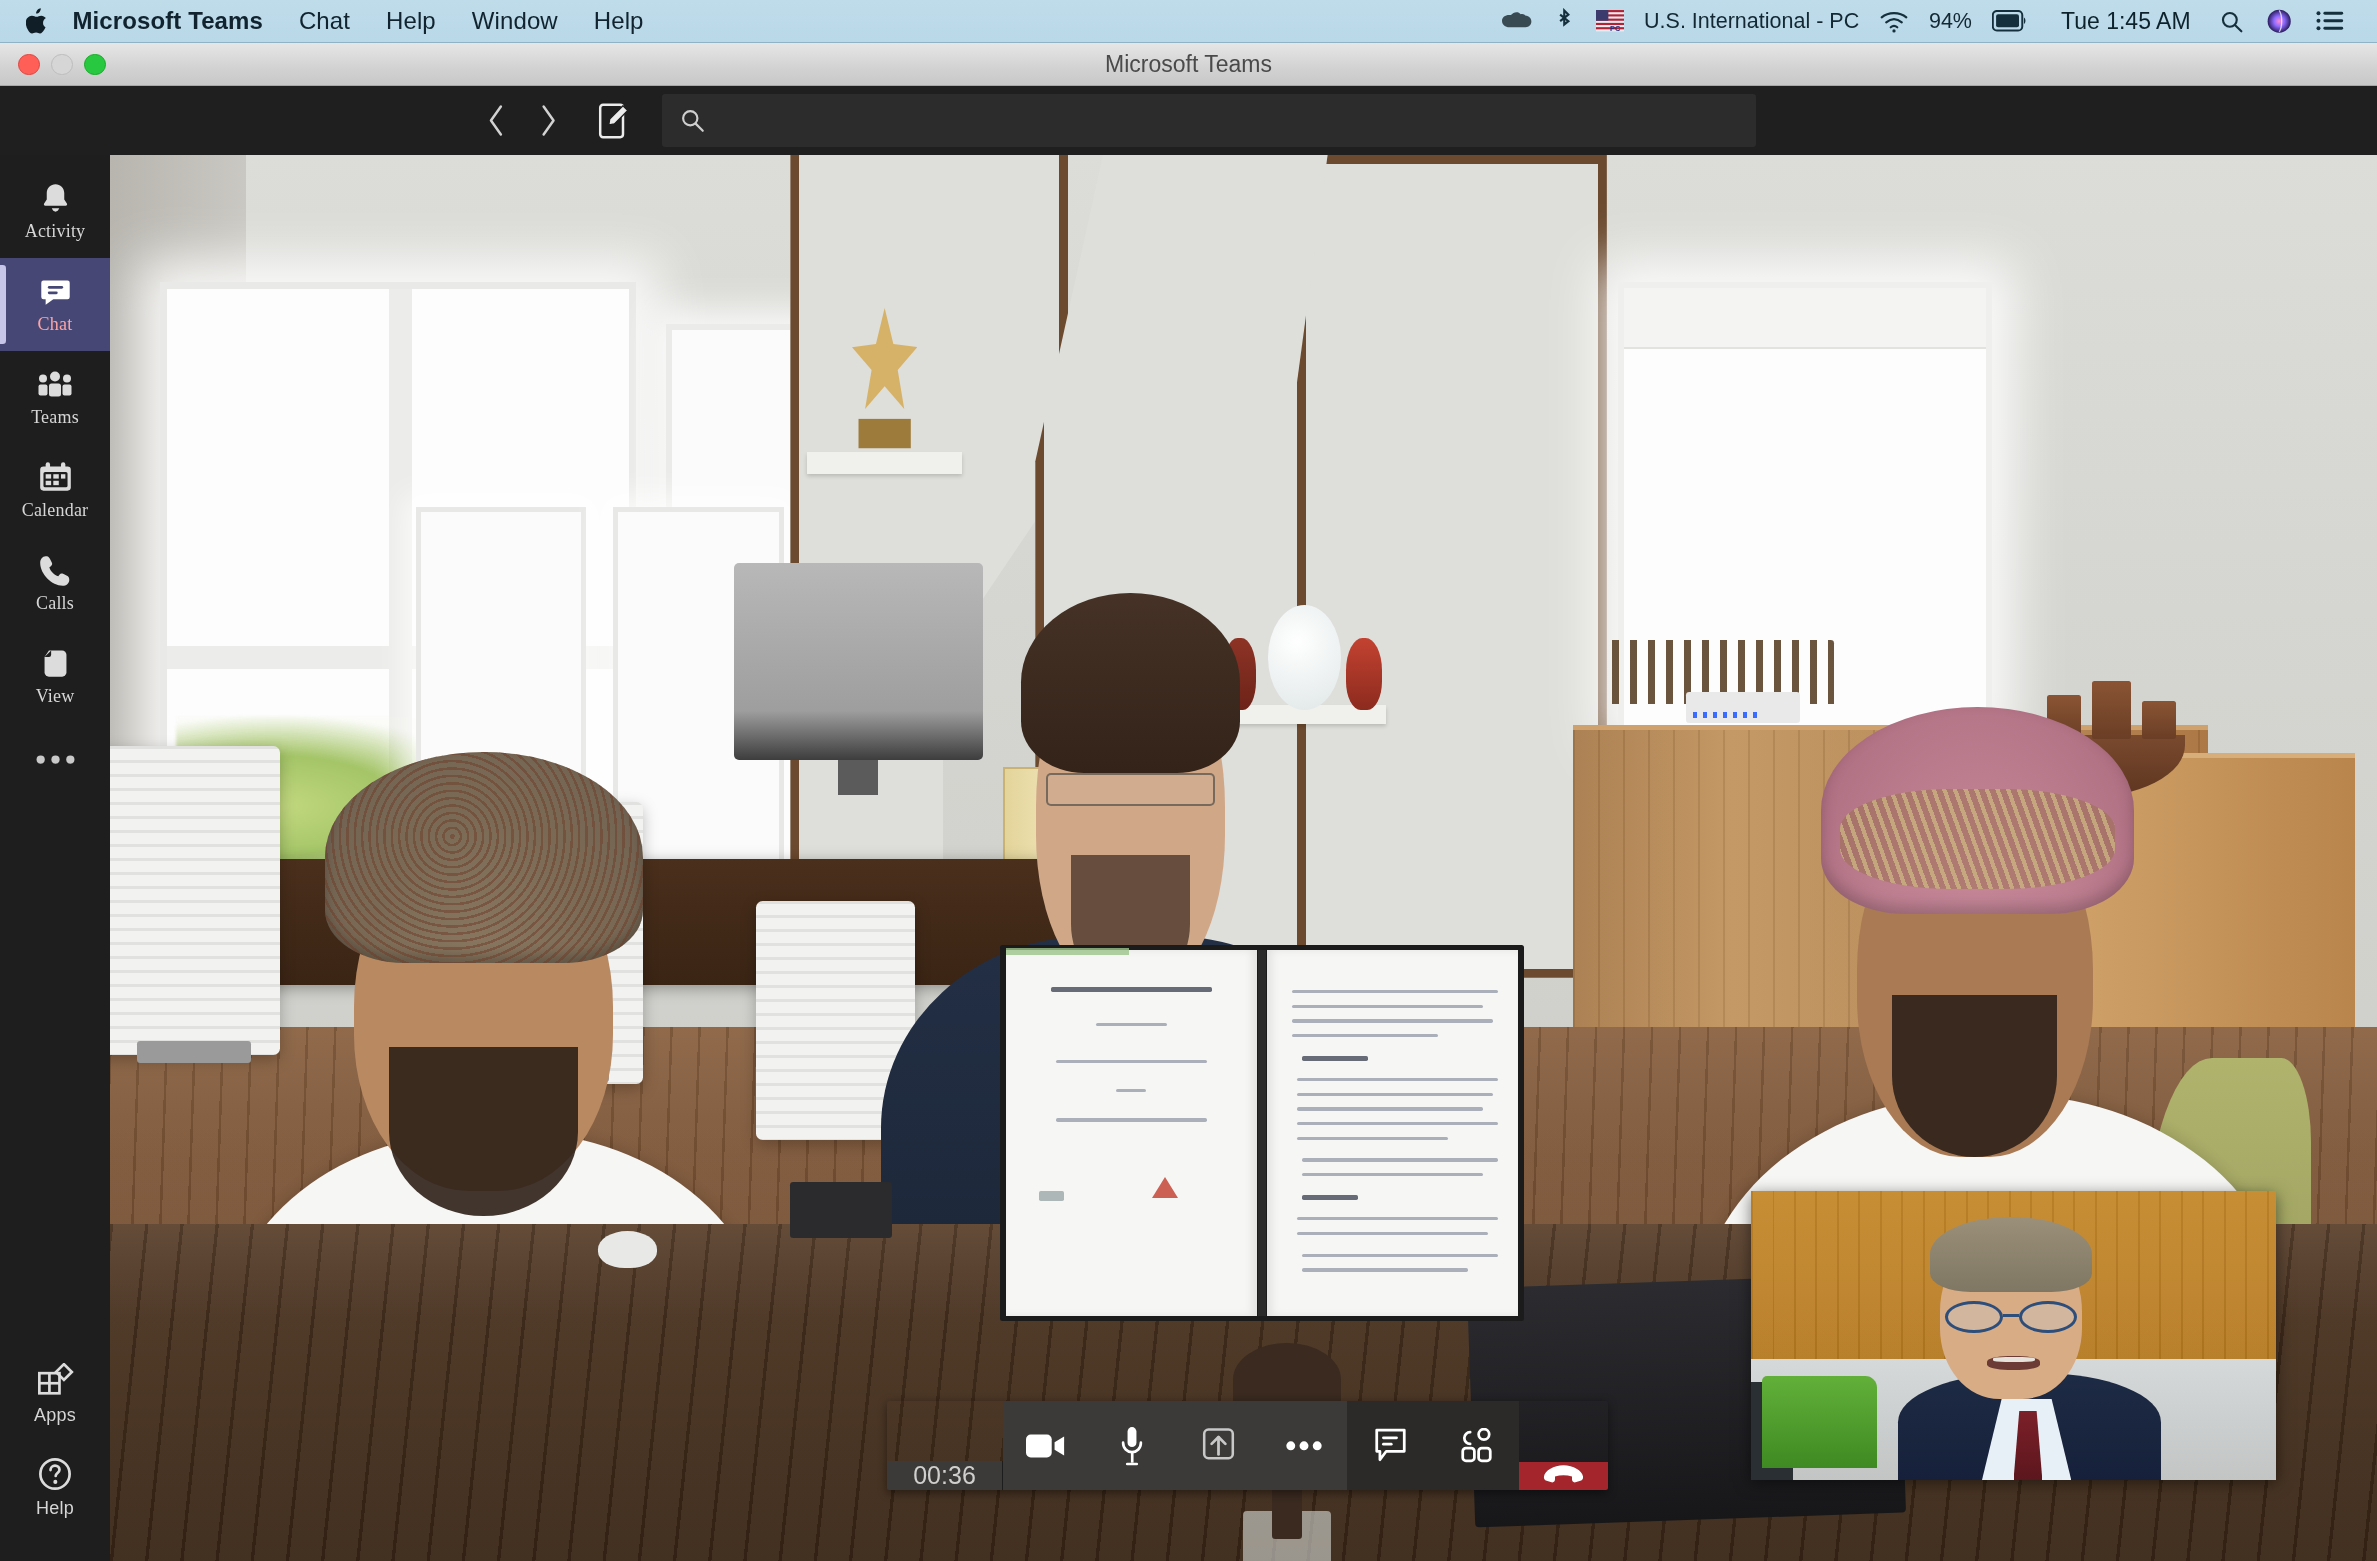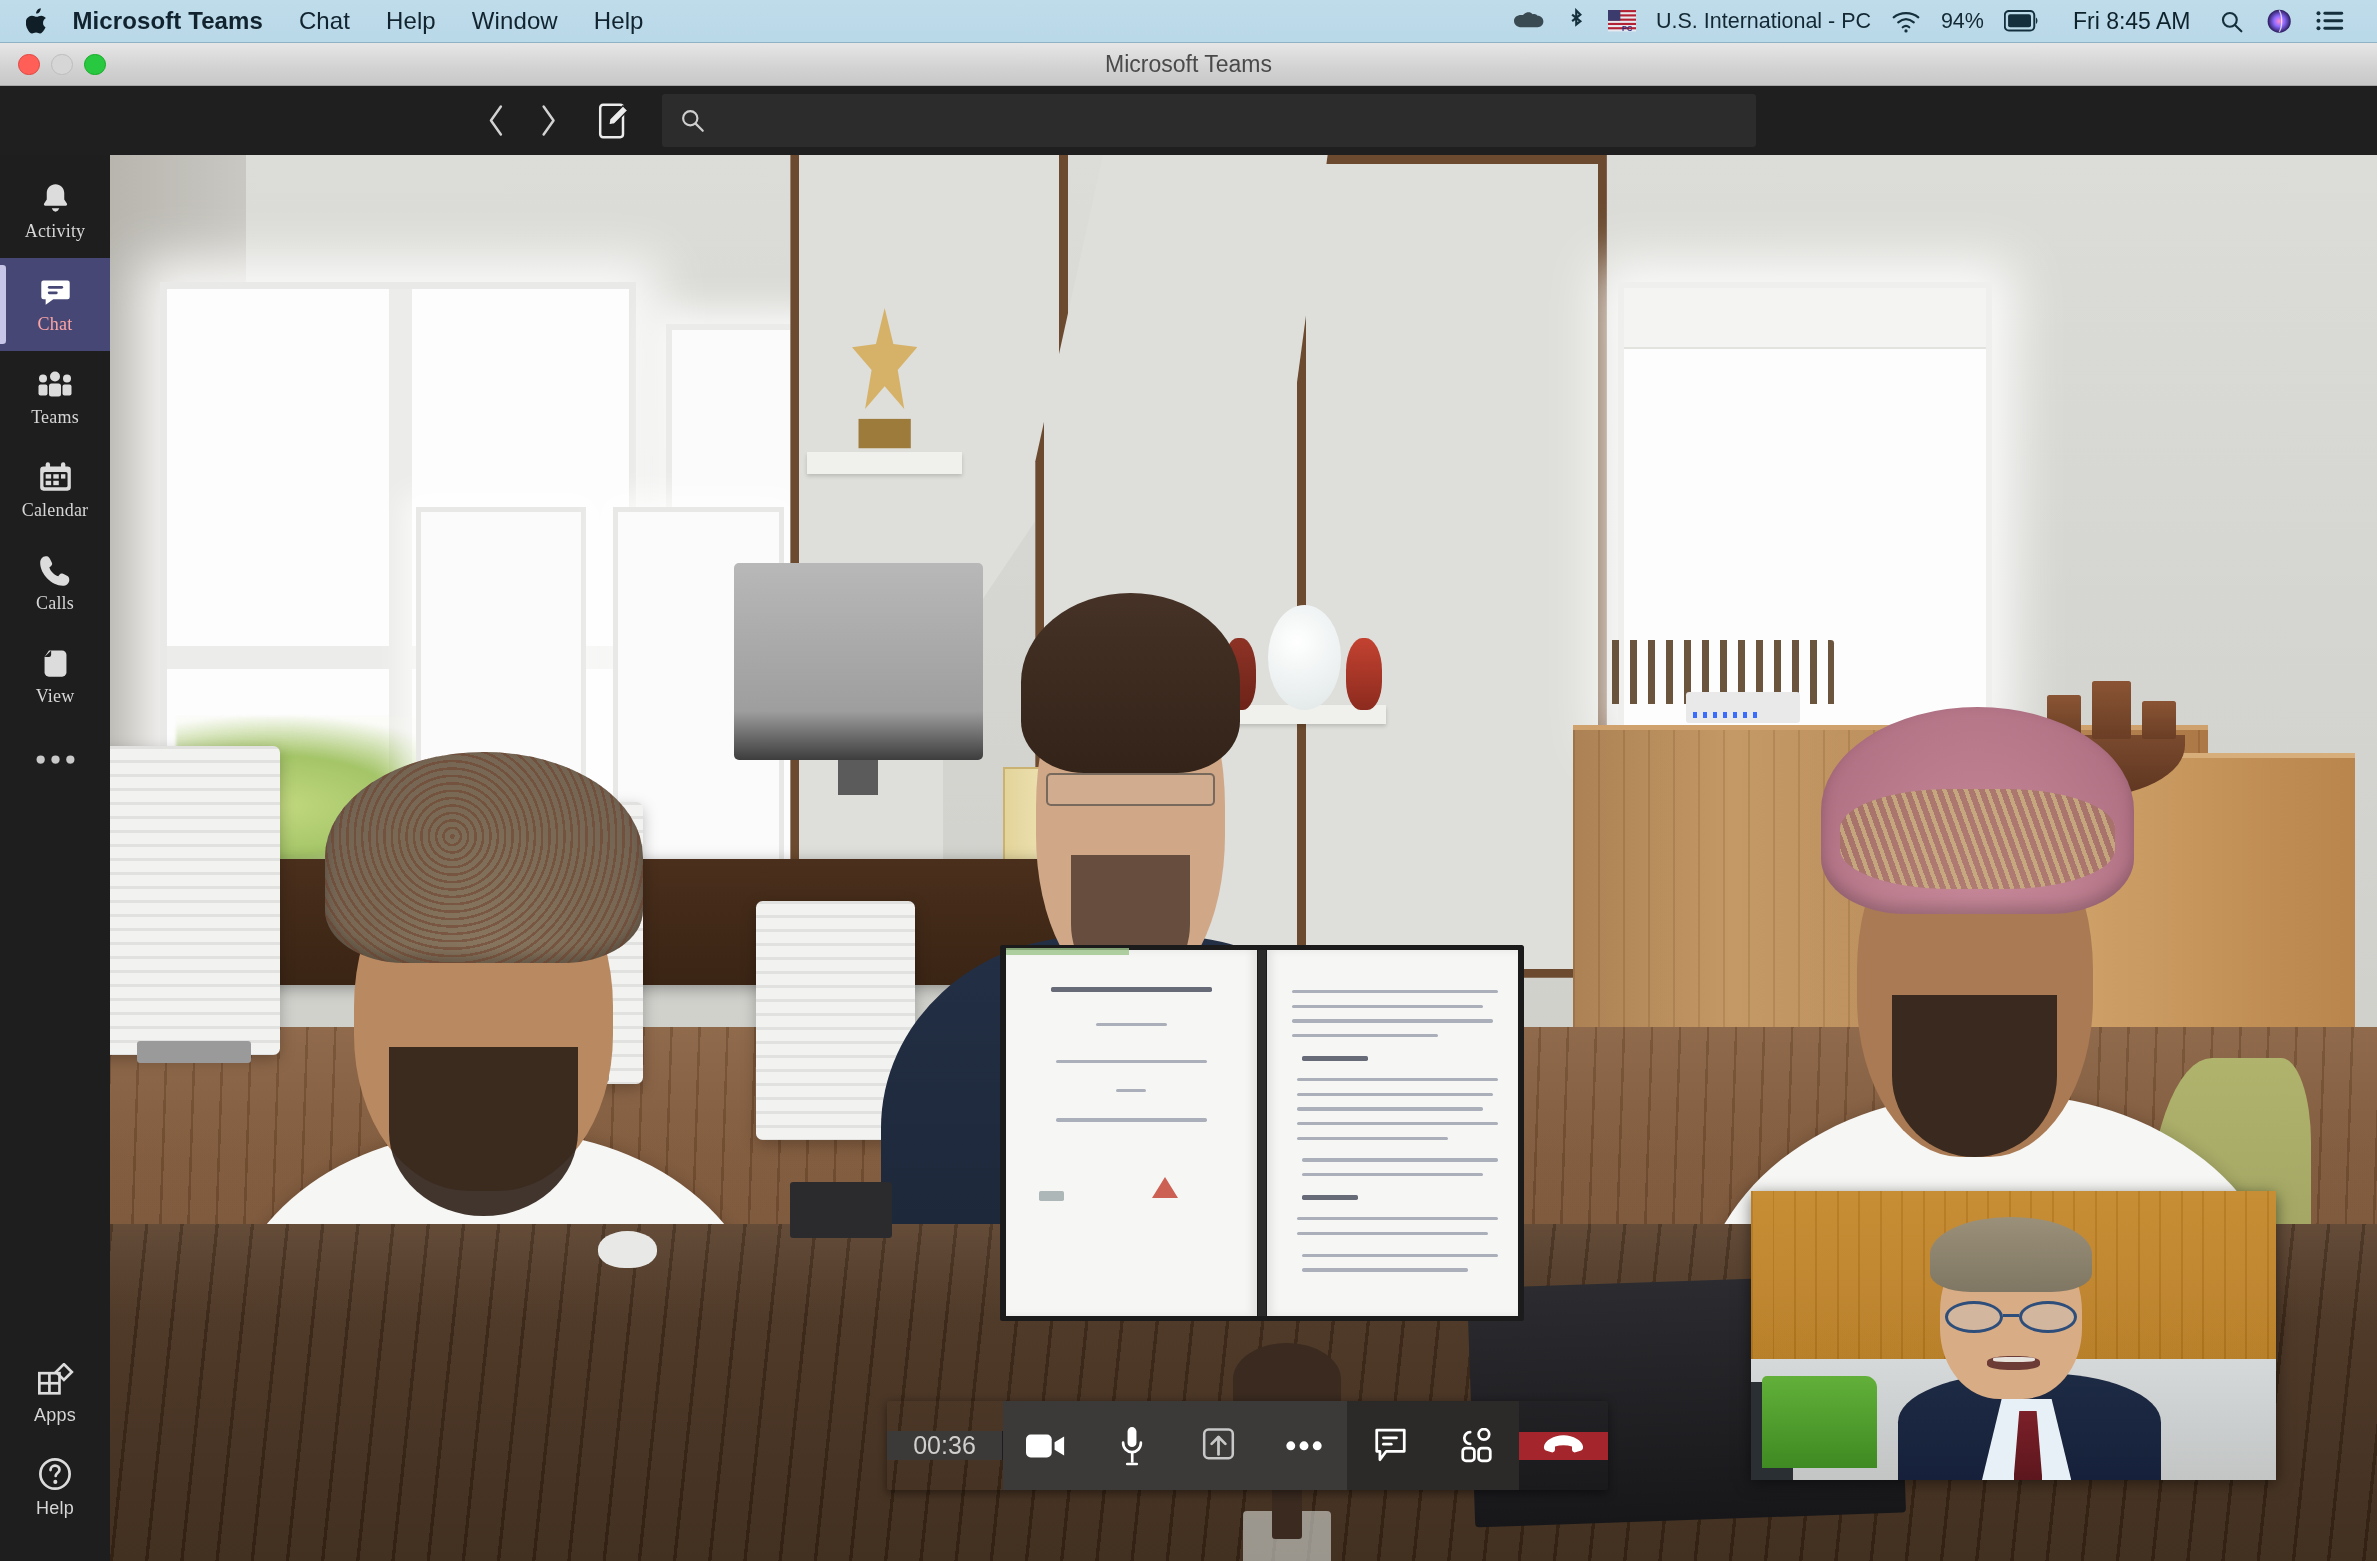--- a/index.html
+++ b/index.html
@@ -288,21 +288,21 @@
   .doc-logo-tri{position:absolute; width:0; height:0; border-left:13.2px solid transparent; border-right:13.2px solid transparent; border-bottom:21.5px solid #c0392b; opacity:.8;}
   .doc-logo-sq{position:absolute; width:25px; height:10px; background:#7f8c8d; opacity:.6; border-radius:1.7px;}
   .pump{position:absolute; left:49.2%; top:86%; width:5.4%; height:20%; z-index:7;}
   .pump-neck{position:absolute; left:38%; top:0; width:24%; height:62%; background:#3a2a20; border-radius:3.3px;}
   .pump-head{position:absolute; left:6%; top:-8%; width:88%; height:26%; background:#3a2a20; border-radius: 50% 50% 20% 20%;}
   .pump-bottle{position:absolute; left:14%; top:52%; width:72%; height:48%; background: rgba(230,235,232,.55); border-radius:4.1px;}
 
   
   .callbar {
     position: absolute; left: 887px; top: 1401px;
-    height: 89px; display:flex; align-items:center;
+    height: 89px; display:flex; align-items:flex-end;
     border-radius: 2.5px; overflow:hidden; z-index: 95;
     box-shadow: 0 2.5px 10px rgba(0,0,0,.45);
   }
   .cb-timer {
     width: 116px; background:#3b3a39; display:flex; align-items:center; justify-content:center;
     color:#d0cfce; font-size: 25px; border-right:0.8px solid #1e1d1d;
   }
   .cb-group { background:#3b3a39; display:flex; align-items:center; }
   .cb-group2 { background:#2b2a29; display:flex; align-items:center; }
   .cb-btn { width: 86px; height:89px; display:flex; align-items:center; justify-content:center; cursor:pointer;}
@@ -394,21 +394,21 @@
         </svg>
     </div>
     <div class="mb-text">94%</div>
     <div class="mb-ico">
       <svg width="36" height="21.5" viewBox="0 0 44 26">
         <rect x="1" y="1" width="36" height="24" rx="5" fill="none" stroke="#15303c" stroke-width="2.4"></rect>
         <rect x="5" y="5" width="28" height="16" rx="2.5" fill="#15303c"></rect>
         <path d="M39 9v8c2.5-.8 2.5-7.2 0-8z" fill="#15303c"></path>
       </svg>
     </div>
-    <div class="mb-time">Fri 8:45 AM</div>
+    <div class="mb-time">Tue 1:45 AM</div>
     <div class="mb-ico">
       <svg width="23" height="23" viewBox="0 0 28 28">
           <circle cx="12" cy="12" r="8.4" fill="none" stroke="#15303c" stroke-width="2.6"></circle>
           <path d="M18.5 18.5L26 26" stroke="#15303c" stroke-width="2.6" stroke-linecap="round"></path>
         </svg>
     </div>
     <div class="mb-ico">
       <svg width="26.4" height="26.4" viewBox="0 0 32 32">
         <defs>
             <radialGradient id="sg" cx="50%" cy="50%">

